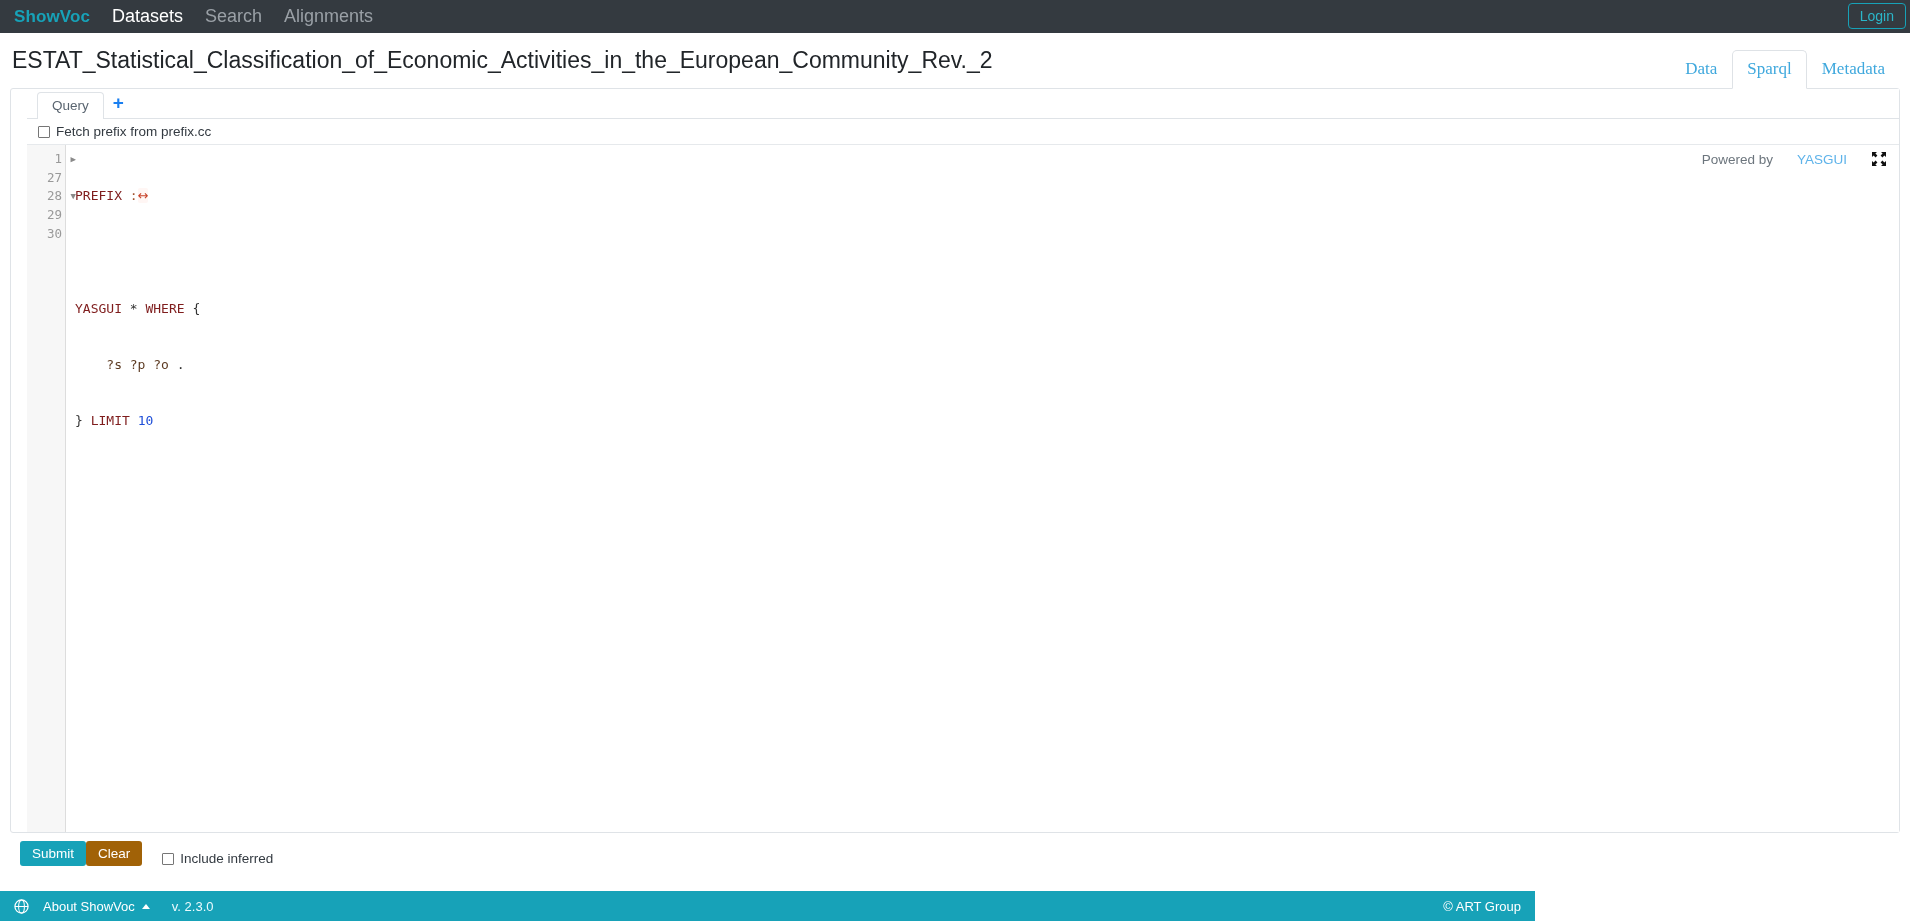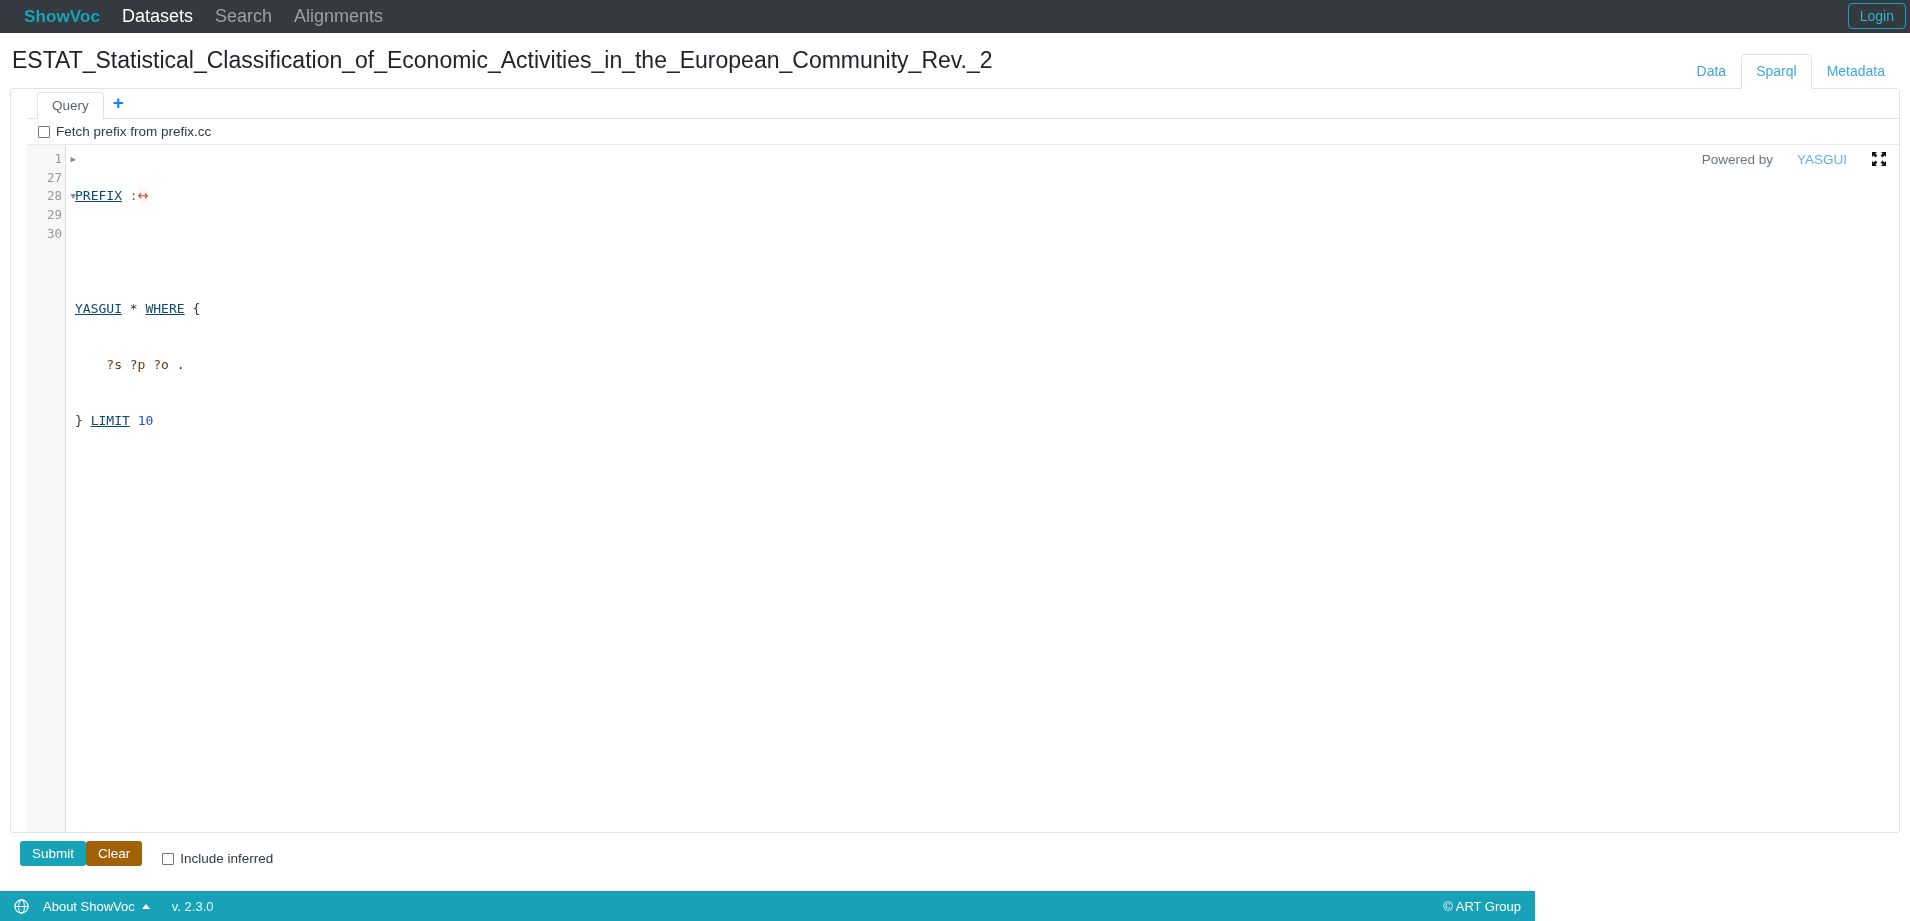--- a/index.html
+++ b/index.html
@@ -10,21 +10,21 @@
     background: #ffffff;
     overflow: hidden;
   }
 
   
   .navbar {
     height: 33px;
     background: #343a40;
     display: flex;
     align-items: center;
-    padding: 0 24px;
+    padding: 0 14px;
     position: relative;
   }
   .brand {
     color: #17a2b8;
     font-weight: bold;
     font-size: 17px;
     letter-spacing: .1px;
     margin-right: 22px;
   }
   .nav-link {
@@ -64,21 +64,22 @@
     color: #212529;
     font-weight: normal;
     white-space: nowrap;
   }
   .top-tabs {
     position: absolute;
     right: 10px;
     bottom: -1px;
     display: flex;
     align-items: flex-end;
-    font-size: 14px;
+    font-size: 17px;
+    font-family: Liberation Serif, serif;
   }
   .top-tab {
     color: #3fa8dd;
     padding: 8px 14px 9px 14px;
     border: 1px solid transparent;
     border-radius: 5px 5px 0 0;
     cursor: pointer;
     background: transparent;
     white-space: nowrap;
   }
@@ -205,21 +206,21 @@
     font-size: 9px;
     line-height: 18.7px;
   }
   .code {
     flex: 1;
     padding: 5px 0 0 9px;
     white-space: pre;
     color: #333;
   }
   .cline { height: 18.7px; }
-  .kw  { color: #0c4a6e; text-decoration: underline; }
+  .kw  { color: #7f1d1d; }
   .pfx { color: #a0522d; }
   .var { color: #5c3a21; }
   .num { color: #1f4fd8; }
   .op  { color: #333; }
   .foldmark {
     color: #c8442b;
     background: #fff6f4;
     border-radius: 2px;
     font-family: "DejaVu Sans", sans-serif;
     font-size: 13px;

